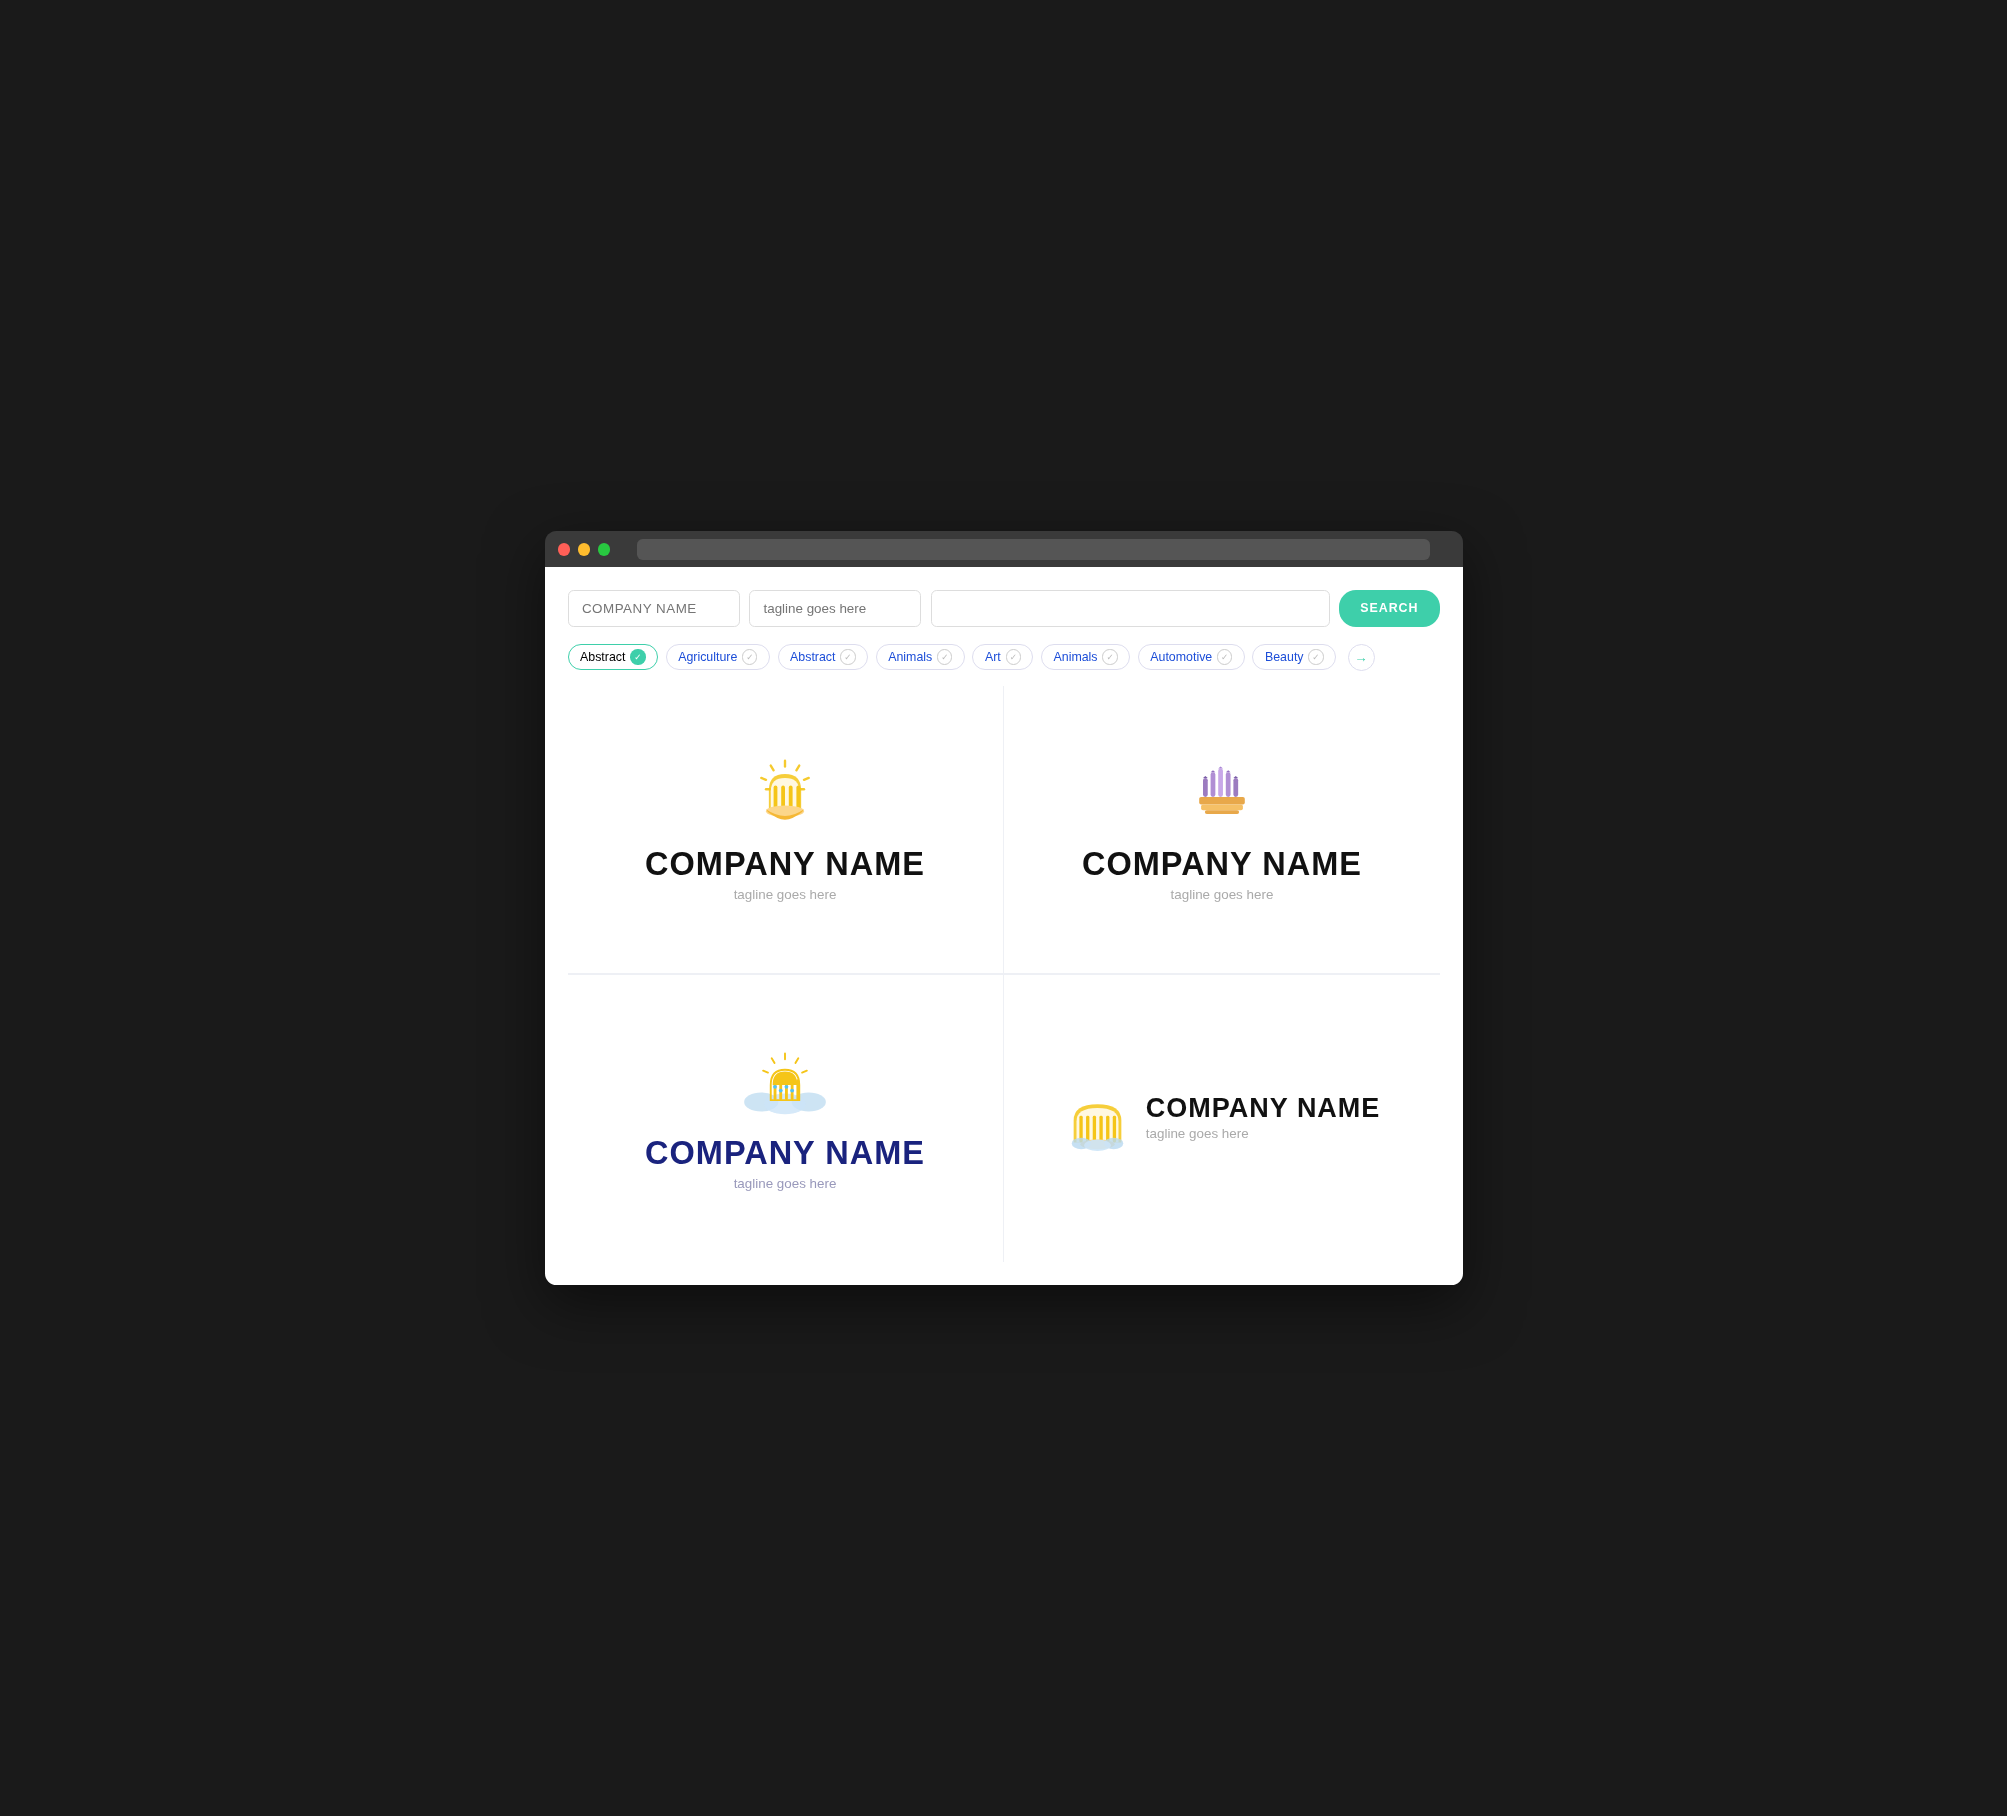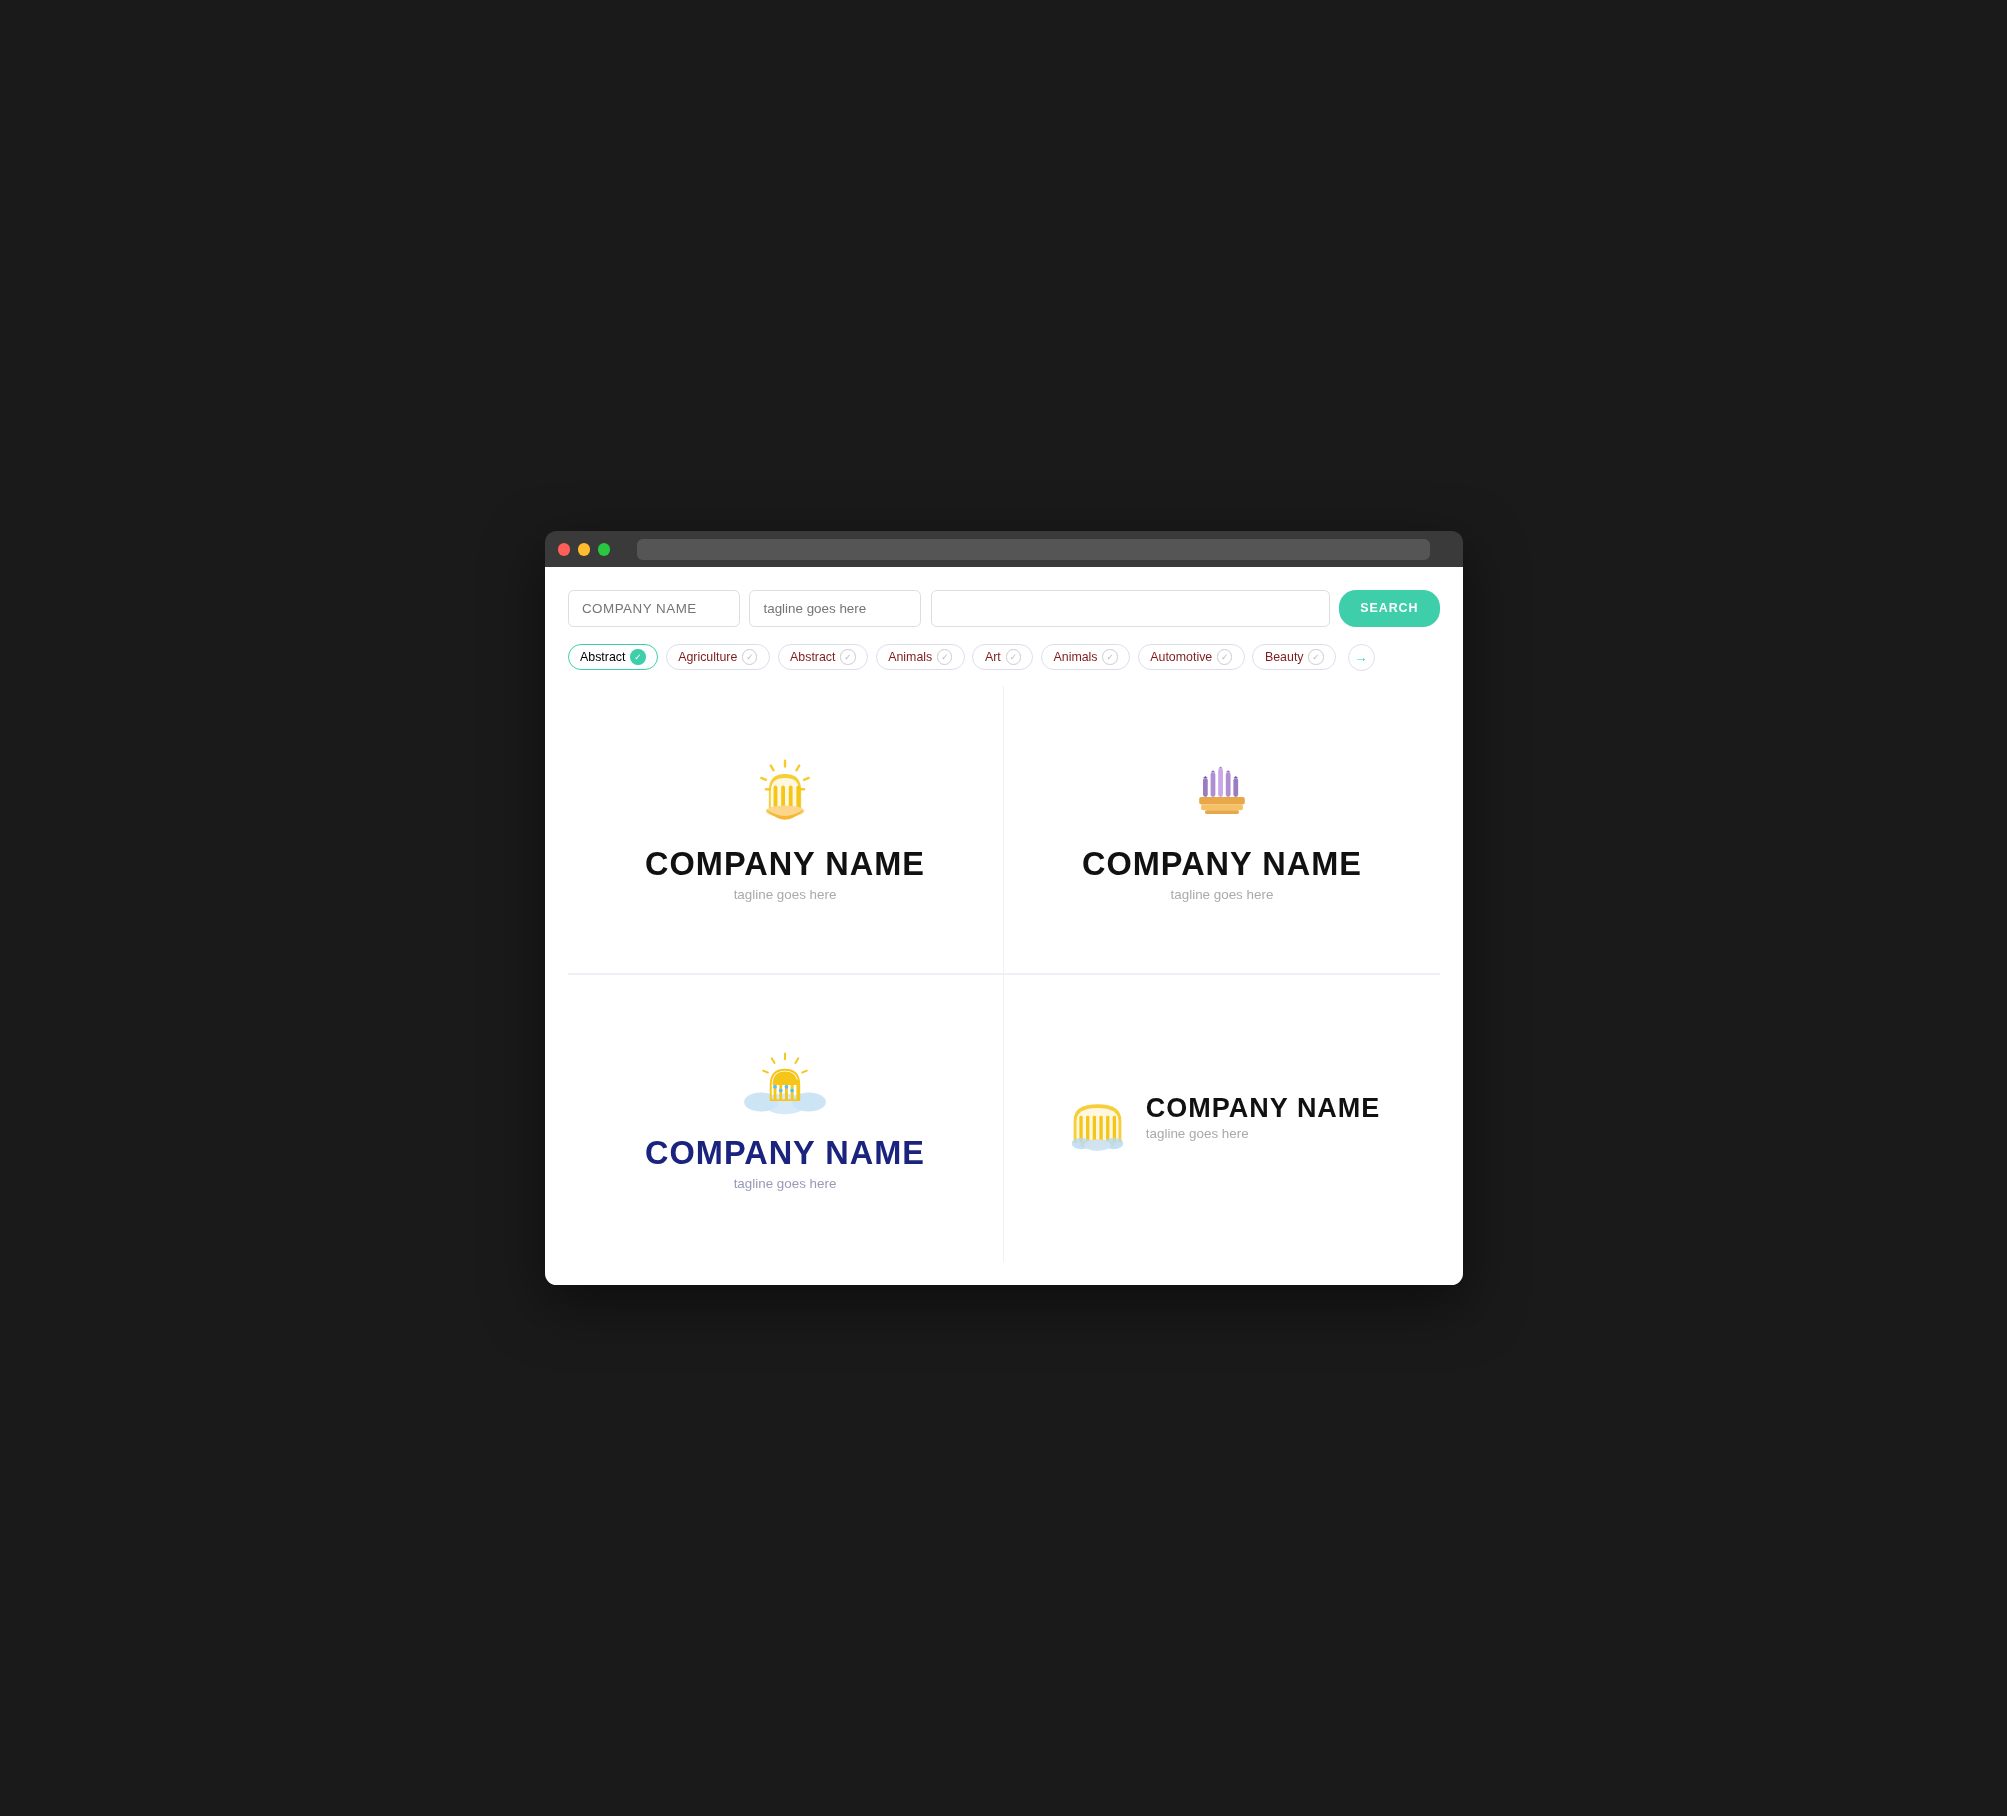--- a/index.html
+++ b/index.html
@@ -109,21 +109,21 @@
     }
 
     .filter-tag {
       display: flex;
       align-items: center;
       gap: 4.8px;
       padding: 4.8px 11.5px;
       border-radius: 19px;
       border: 1.4px solid #dde;
       font-size: 12.4px;
-      color: #7f1d1d;
+      color: #1d4ed8;
       cursor: pointer;
       white-space: nowrap;
       background: white;
     }
 
     .filter-tag.active {
       background: white;
       border-color: #3ecfaa;
       color: #000000;
     }

